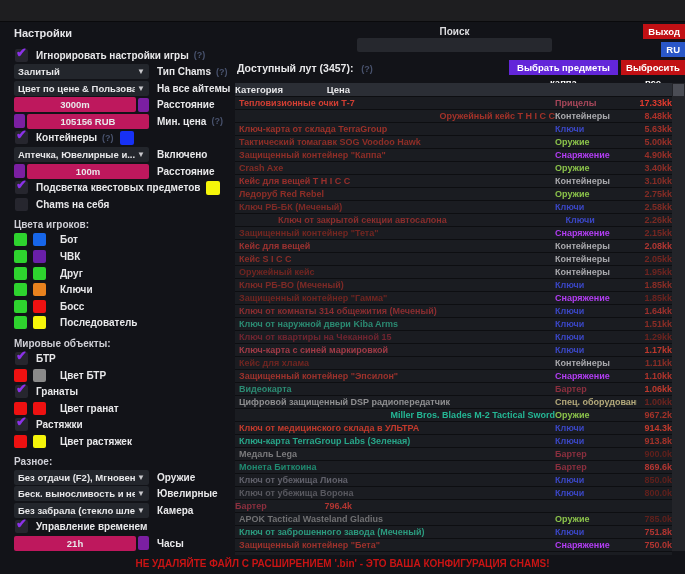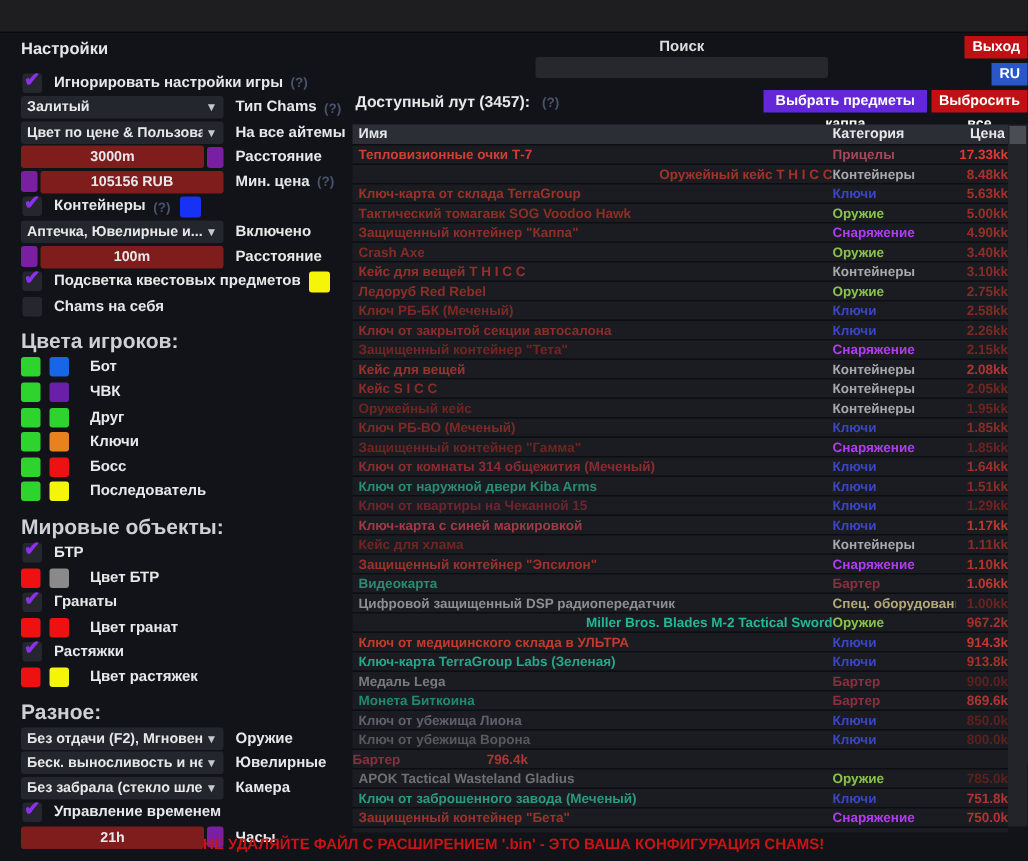--- a/index.html
+++ b/index.html
@@ -8,28 +8,28 @@
     width:685px; height:574px; position:relative; overflow:hidden;
     background:#121318; font-family:"Liberation Sans",sans-serif;
   }
   .titlebar { position:absolute; left:0; top:0; width:685px; height:22px; background:#1e1e20; border-bottom:1px solid #0a0a0c; }
 
   
   .settings { position:absolute; left:14px; top:27px; width:216px; }
   .settings-title { font-size:11px; font-weight:bold; color:#e6e6ea; margin-bottom:9px; }
   .rows { display:flex; flex-direction:column; }
   .ctl-row { display:flex; align-items:center; height:14px; margin-bottom:2.6px; }
-  .section-label { font-size:14px; font-weight:bold; color:#cfcfd6; margin:5px 0 3px 0; }
+  .section-label { font-size:10px; font-weight:bold; color:#cfcfd6; margin:5px 0 3px 0; }
   .checkbox { width:13px; height:13px; background:#26262e; border-radius:2px; position:relative; flex:none; margin-left:1px; }
   .checkbox.checked::after { content:"✔"; position:absolute; left:1px; top:-4px; font-size:13px; font-weight:bold; color:#8b31e8; }
   .dropdown { width:135px; height:15px; background:#23262c; border-radius:2px; display:flex; align-items:center; padding:0 4px; flex:none; }
   .dd-value { flex:1; font-size:9.5px; font-weight:bold; color:#e8e8ea; white-space:nowrap; overflow:hidden; }
   .dd-arrow { font-size:8px; color:#c8c8cc; margin-left:2px; }
   .input-wrap { width:135px; display:flex; align-items:center; gap:2px; flex:none; }
-  .input { flex:1; height:15px; background:#7f1d1d; border-radius:2px; font-size:9.5px; font-weight:bold; color:#e8e8ea; text-align:center; line-height:15px; }
+  .input { flex:1; height:15px; background:#be185d; border-radius:2px; font-size:9.5px; font-weight:bold; color:#e8e8ea; text-align:center; line-height:15px; }
   .swatch { width:11px; height:14px; border-radius:2px; flex:none; }
   .lbl-swatch { width:14px; height:14px; margin-left:6px; }
   .c2 { width:13px; height:13px; border-radius:2px; flex:none; margin-right:6px; }
   .lbl { font-size:10px; font-weight:bold; color:#e8e8ea; margin-left:8px; white-space:nowrap; }
   .help { font-size:9px; font-weight:bold; color:#49536e; margin-left:5px; }
 
   
   .search-label { position:absolute; left:357px; top:26px; width:195px; text-align:center; font-size:10px; font-weight:bold; color:#dcdcdf; }
   .search-input { position:absolute; left:357px; top:38px; width:195px; height:14px; background:#26282e; border-radius:2px; border:none; }
   .exit-btn { position:absolute; right:0; top:24px; height:15px; padding:0 5px; background:#c11014; color:#fff; font-size:9.5px; font-weight:bold; line-height:15px; }
@@ -226,21 +226,20 @@
 
 <div class="loot-header">
   <span>Доступный лут (3457):</span>
   <span class="help">(?)</span>
 </div>
 <div class="kappa-btn">Выбрать предметы каппа</div>
 <div class="drop-btn">Выбросить все</div>
 
 <div class="table">
   <div class="thead">
-    <span class="col-name">Имя</span>
     <span class="col-cat">Категория</span>
     <span class="col-price">Цена</span>
   </div>
   <div>
       <div class="trow">
         <div class="col-name" style="color: rgb(210, 62, 51);">Тепловизионные очки Т-7</div>
         <div class="col-cat" style="color: rgb(168, 71, 90);">Прицелы</div>
         <div class="col-price" style="color: rgb(224, 58, 46);">17.33kk</div>
       </div>
       <div class="trow">
@@ -277,21 +276,21 @@
         <div class="col-name" style="color: rgb(142, 46, 39);">Ледоруб Red Rebel</div>
         <div class="col-cat" style="color: rgb(139, 195, 74);">Оружие</div>
         <div class="col-price" style="color: rgb(132, 44, 37);">2.75kk</div>
       </div>
       <div class="trow">
         <div class="col-name" style="color: rgb(125, 42, 38);">Ключ РБ-БК (Меченый)</div>
         <div class="col-cat" style="color: rgb(58, 70, 196);">Ключи</div>
         <div class="col-price" style="color: rgb(127, 43, 36);">2.58kk</div>
       </div>
       <div class="trow">
-        <div class="col-name" style="color: rgb(138, 45, 44);">Ключ от закрытой секции автосалона</div>
+        <div class="col-name" style="color: rgb(138, 45, 44); margin-left: 39px;">Ключ от закрытой секции автосалона</div>
         <div class="col-cat" style="color: rgb(58, 70, 196);">Ключи</div>
         <div class="col-price" style="color: rgb(122, 42, 35);">2.26kk</div>
       </div>
       <div class="trow">
         <div class="col-name" style="color: rgb(115, 38, 33);">Защищенный контейнер "Тета"</div>
         <div class="col-cat" style="color: rgb(177, 61, 242);">Снаряжение</div>
         <div class="col-price" style="color: rgb(118, 39, 34);">2.15kk</div>
       </div>
       <div class="trow">
         <div class="col-name" style="color: rgb(156, 50, 48);">Кейс для вещей</div>

